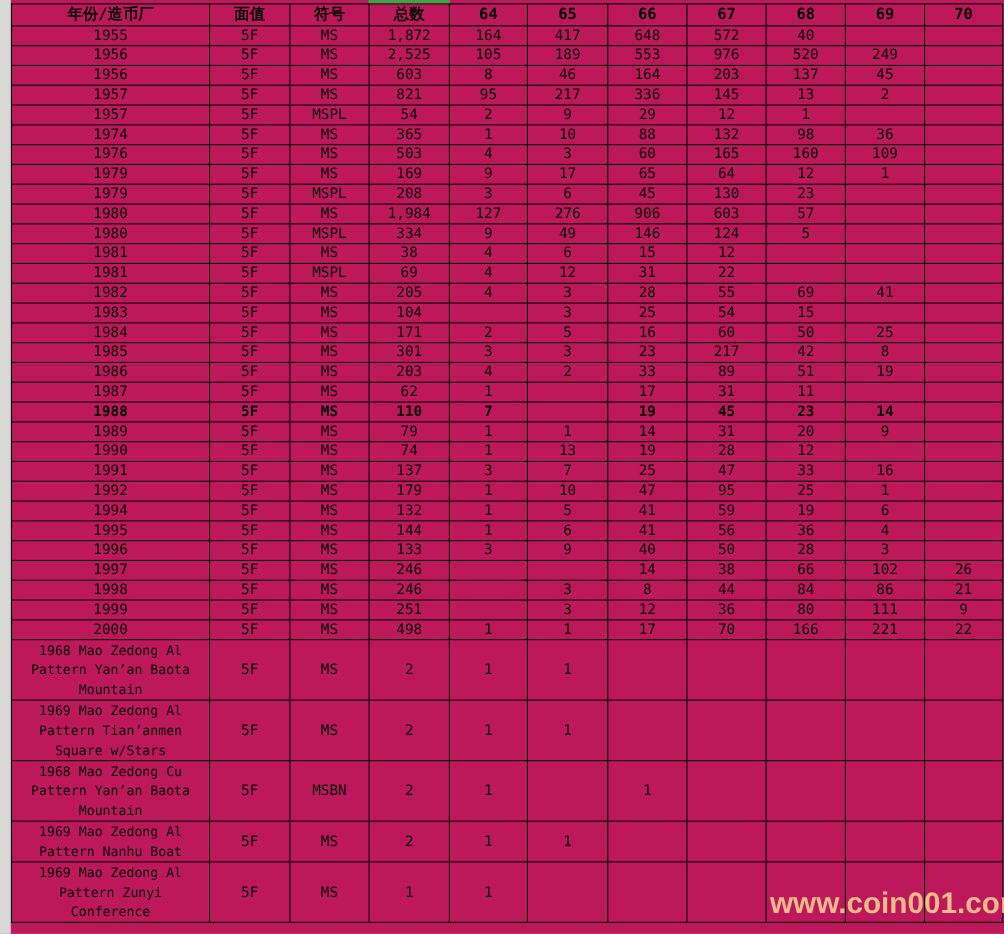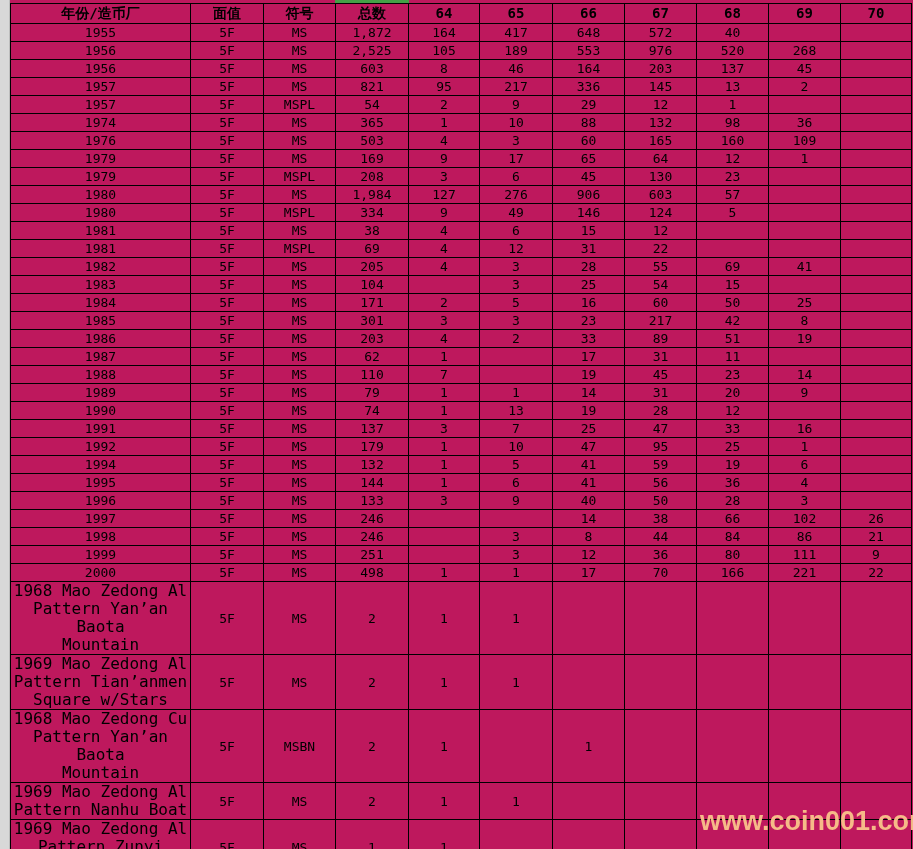--- a/index.html
+++ b/index.html
@@ -40,21 +40,21 @@
     line-height: 17px;
     overflow: hidden;
   }
   table.census th {
     font-weight: bold;
     font-size: 14px;
     height: 19px;
   }
   table.census td.multi {
     white-space: pre-line;
-    font-size: 16px;
+    font-size: 12px;
     line-height: 18px;
     margin-left: 40px;
   }
   #selection-indicator {
     position: absolute;
     left: 335px; top: 0;
     width: 74px; height: 3px;
     background: var(--accent-green, #44a047);
     z-index: 3;
   }
@@ -126,21 +126,21 @@
           <tr style="height: 18px;">
             <td>1956</td>
             <td>5F</td>
             <td>MS</td>
             <td>2,525</td>
             <td>105</td>
             <td>189</td>
             <td>553</td>
             <td>976</td>
             <td>520</td>
-            <td>268</td>
+            <td>249</td>
             <td></td>
           </tr>
           <tr style="height: 18px;">
             <td>1956</td>
             <td>5F</td>
             <td>MS</td>
             <td>603</td>
             <td>8</td>
             <td>46</td>
             <td>164</td>
@@ -350,21 +350,21 @@
             <td>MS</td>
             <td>62</td>
             <td>1</td>
             <td></td>
             <td>17</td>
             <td>31</td>
             <td>11</td>
             <td></td>
             <td></td>
           </tr>
-          <tr style="height: 18px;">
+          <tr style="height: 18px; font-weight: bold;">
             <td>1988</td>
             <td>5F</td>
             <td>MS</td>
             <td>110</td>
             <td>7</td>
             <td></td>
             <td>19</td>
             <td>45</td>
             <td>23</td>
             <td>14</td>

